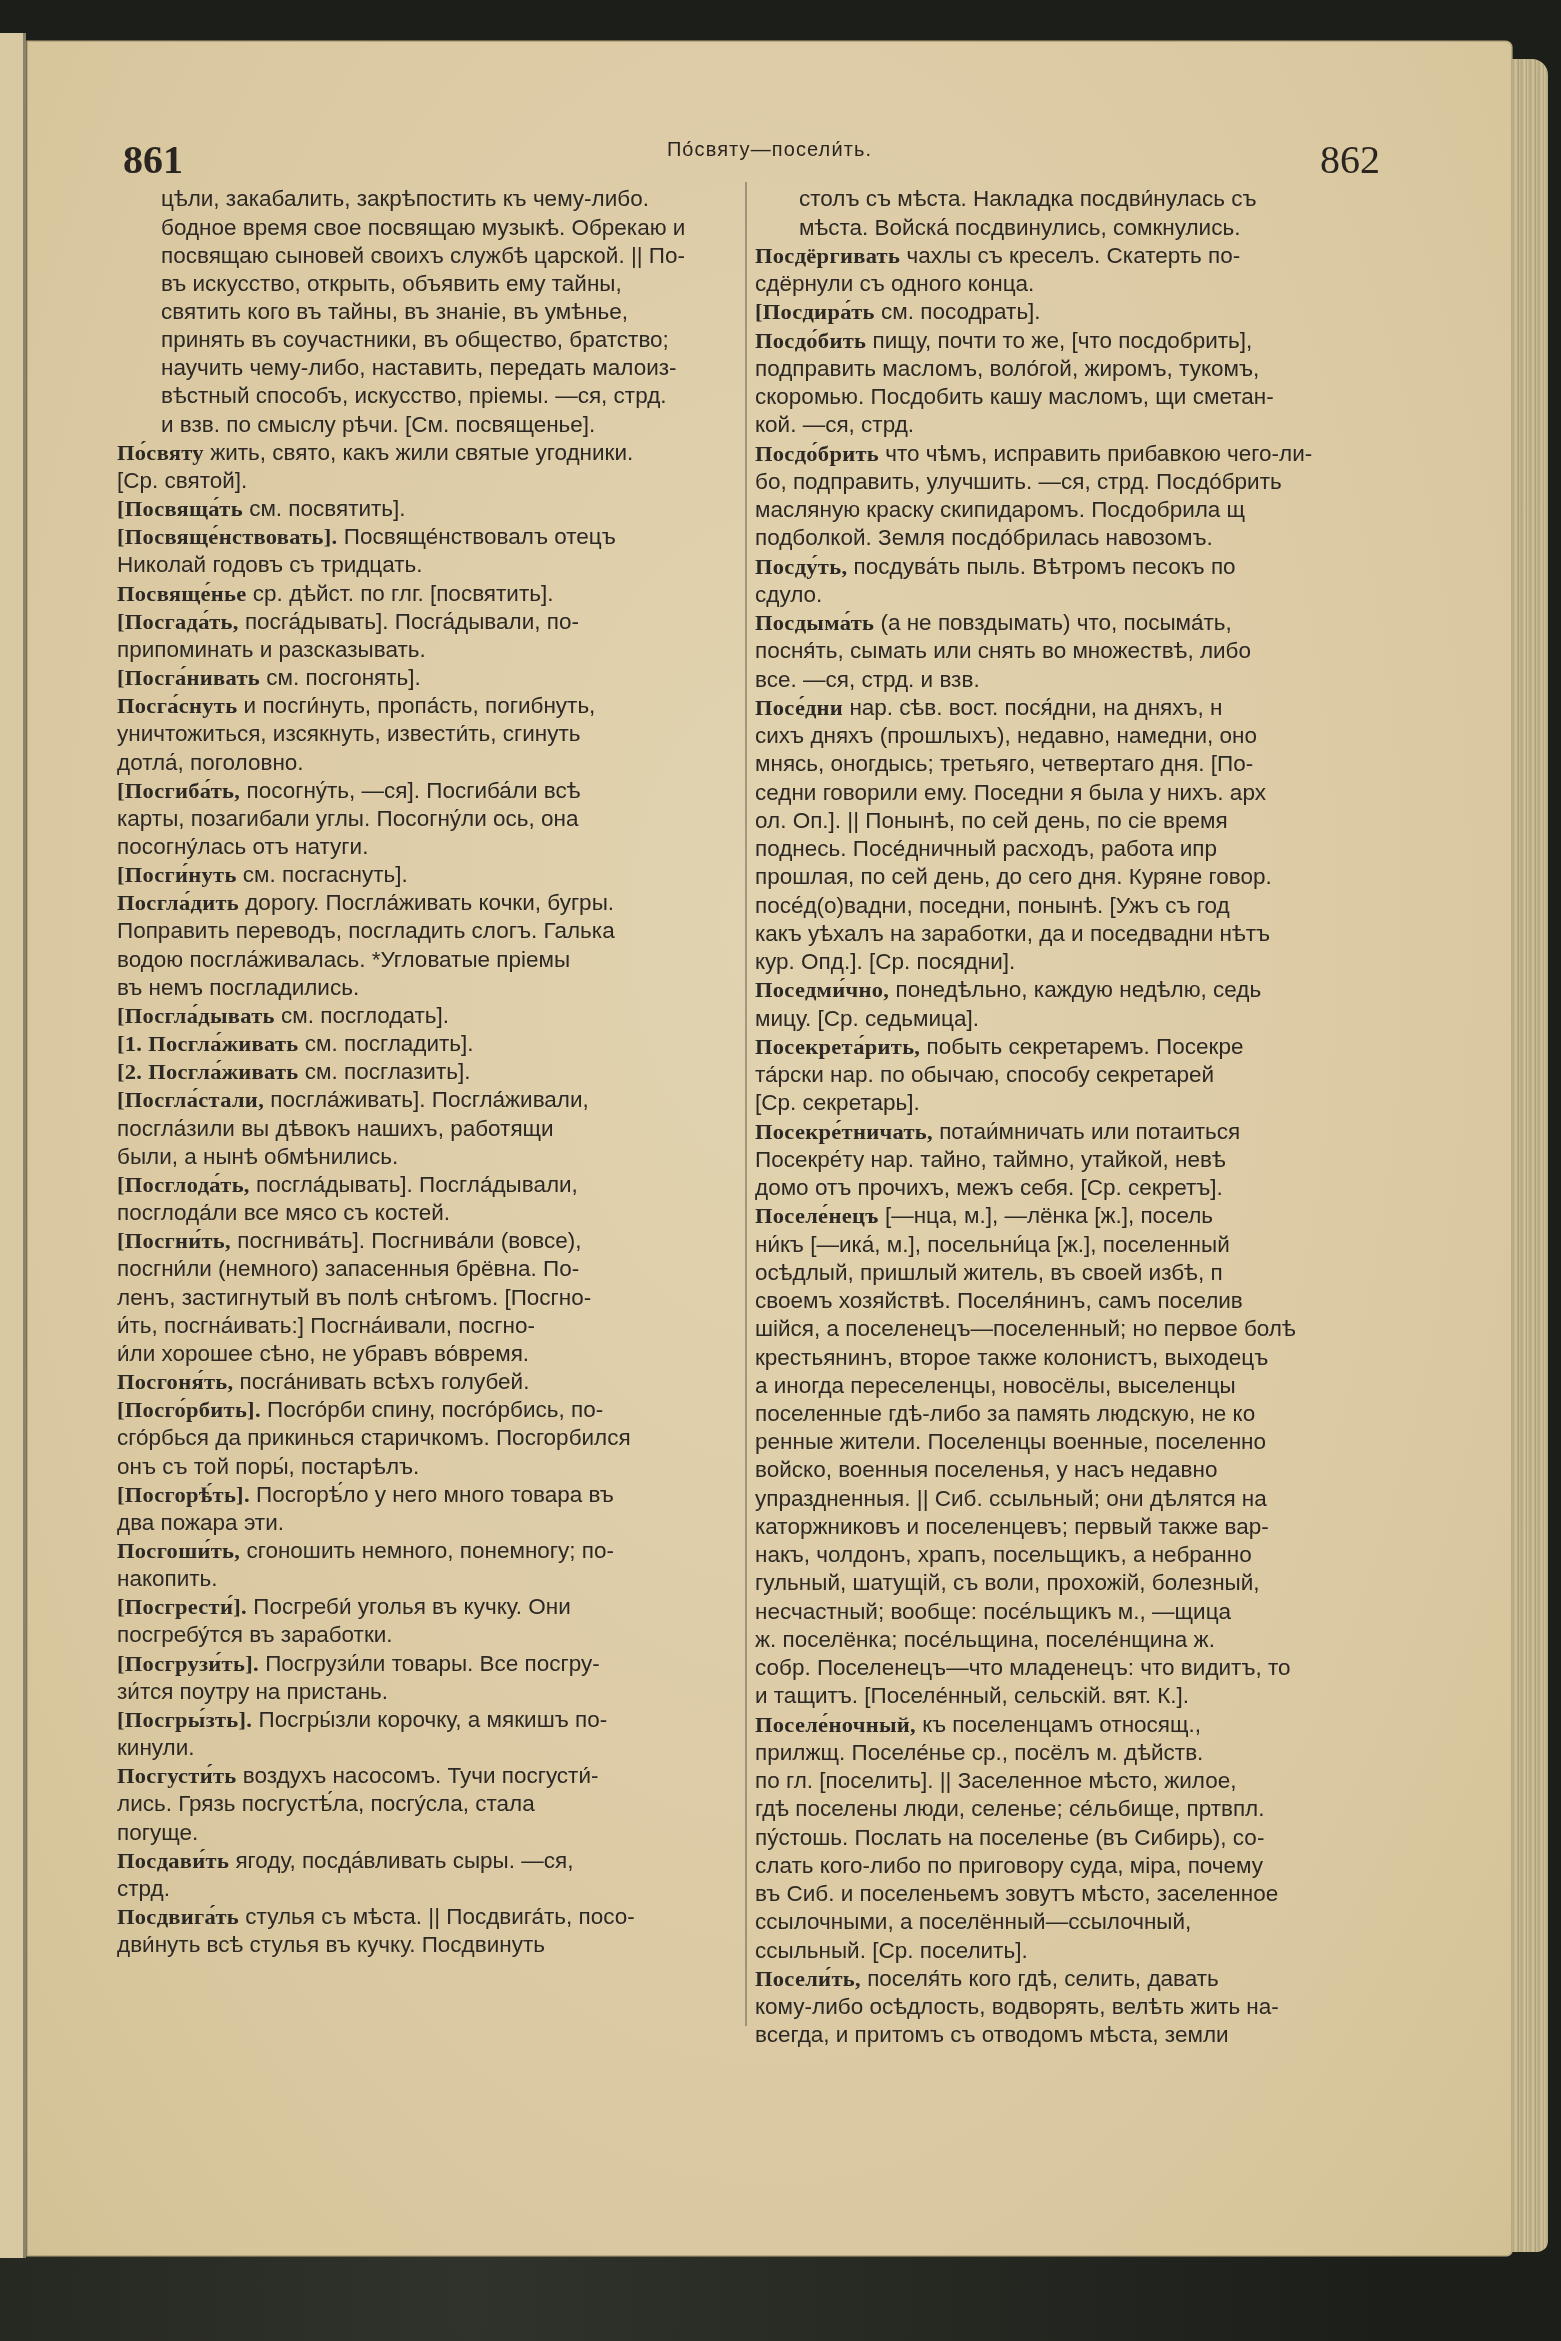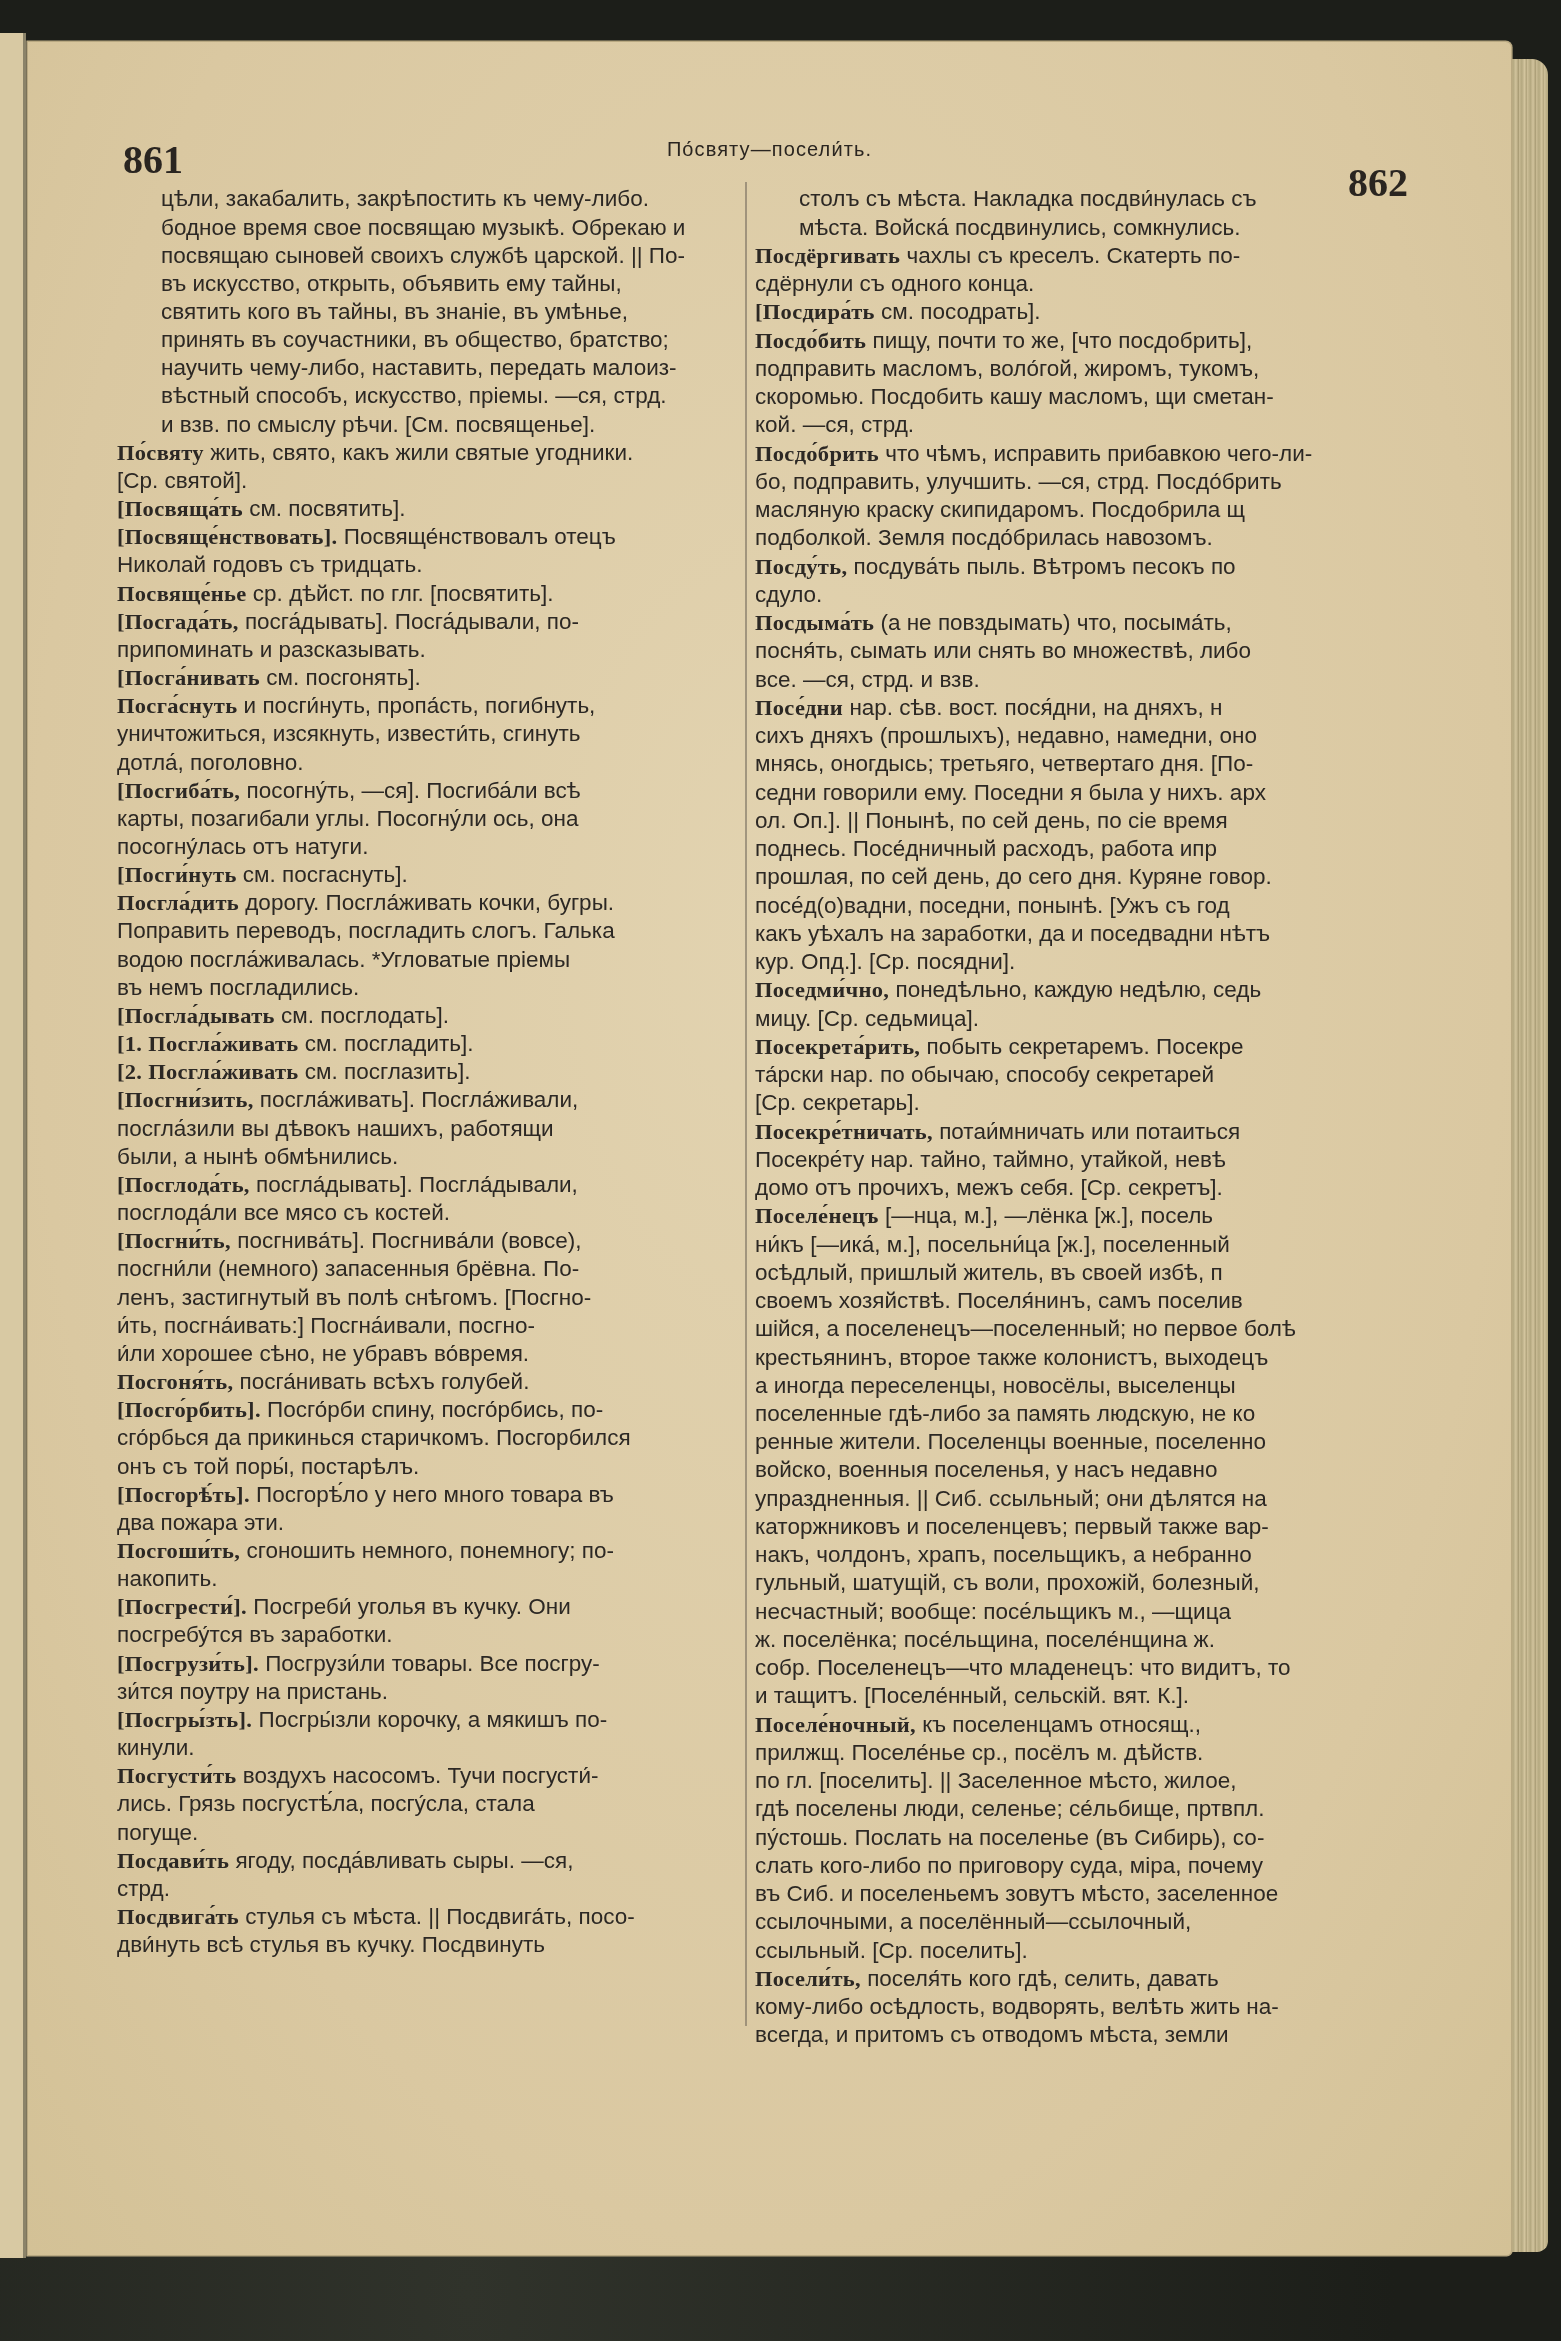--- a/index.html
+++ b/index.html
@@ -25,21 +25,21 @@
   .fore-edge {
     position:absolute; left:1510px; top:59px; width:38px; height:2193px;
     background: repeating-linear-gradient(90deg,#cdbf98 0px,#b4a880 3.2px,#d2c49d 5.9px,#a99c75 8.6px);
     border-radius:0 16px 10.7px 0;
   }
   .running-head {
     position:absolute; left:28px; top:123px; width:1483px; height:64px;
   }
   .page-num { position:absolute; top:13px; font-size:40px; font-weight:bold; color:#2a2520; }
   .page-num.left { left:95px; }
-  .page-num.right { left:1320px; font-weight:bold;margin-top:23px; }
+  .page-num.right { left:1292px; font-weight:normal; }
   .head-title {
     position:absolute; left:0; right:0; top:15px; text-align:center;
     font-size:20px; letter-spacing:1.1px; color:#2a2520;
     font-family:"Liberation Sans Narrow","Liberation Sans", sans-serif;
   }
   .column {
     position:absolute; top:185px; color:#2c2824;
     font-family:"Liberation Sans", sans-serif;
     font-size:22.5px; line-height:29px;
     transform-origin:0 0;
@@ -125,21 +125,21 @@
     <div class="entry">
       <span class="line"><span class="hw">[Посгла́дывать</span> см. посглодать].</span>
     </div>
     <div class="entry">
       <span class="line"><span class="hw">[1. Посгла́живать</span> см. посгладить].</span>
     </div>
     <div class="entry">
       <span class="line"><span class="hw">[2. Посгла́живать</span> см. посглазить].</span>
     </div>
     <div class="entry">
-      <span class="line"><span class="hw">[Посгни́зить,</span> посгла́живать]. Посгла́живали,</span>
+      <span class="line"><span class="hw">[Посгла́стали,</span> посгла́живать]. Посгла́живали,</span>
       <span class="line">посгла́зили вы дѣвокъ нашихъ, работящи</span>
       <span class="line">были, а нынѣ обмѣнились.</span>
     </div>
     <div class="entry">
       <span class="line"><span class="hw">[Посглода́ть,</span> посгла́дывать]. Посгла́дывали,</span>
       <span class="line">посглода́ли все мясо съ костей.</span>
     </div>
     <div class="entry">
       <span class="line"><span class="hw">[Посгни́ть,</span> посгнива́ть]. Посгнива́ли (вовсе),</span>
       <span class="line">посгни́ли (немного) запасенныя брёвна. По-</span>

